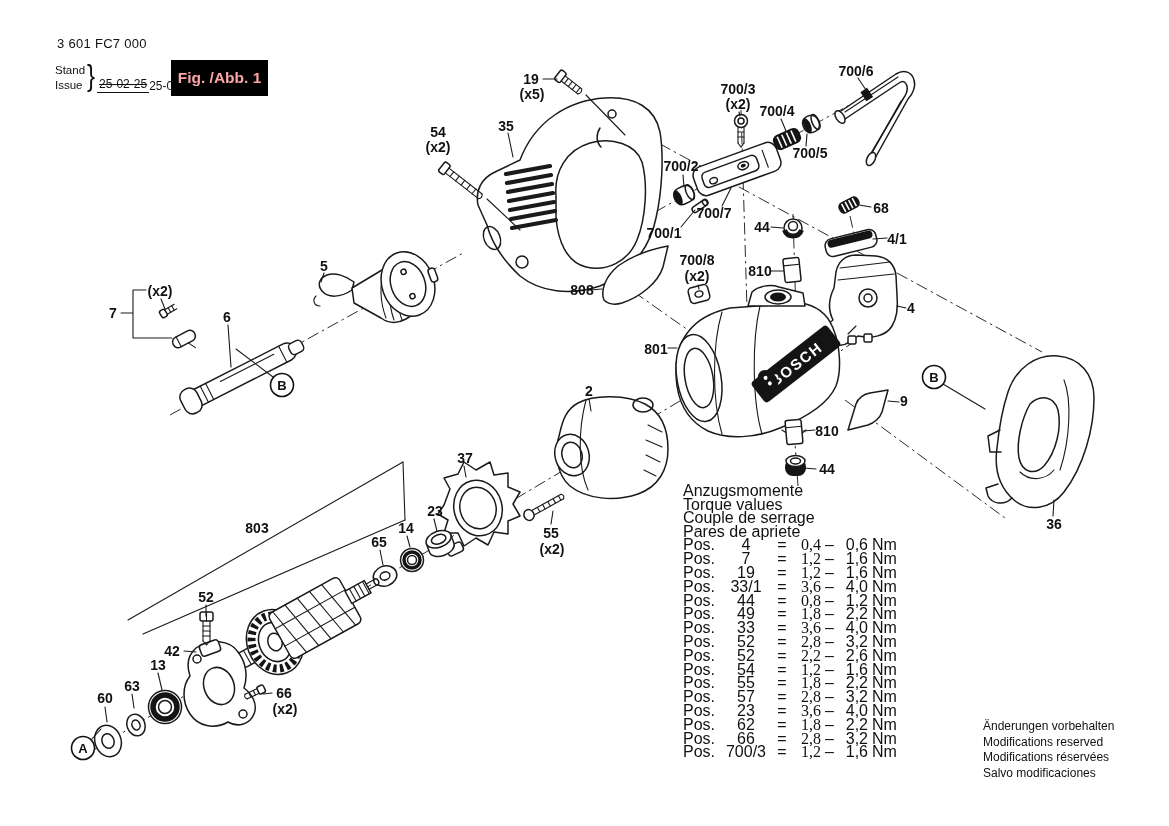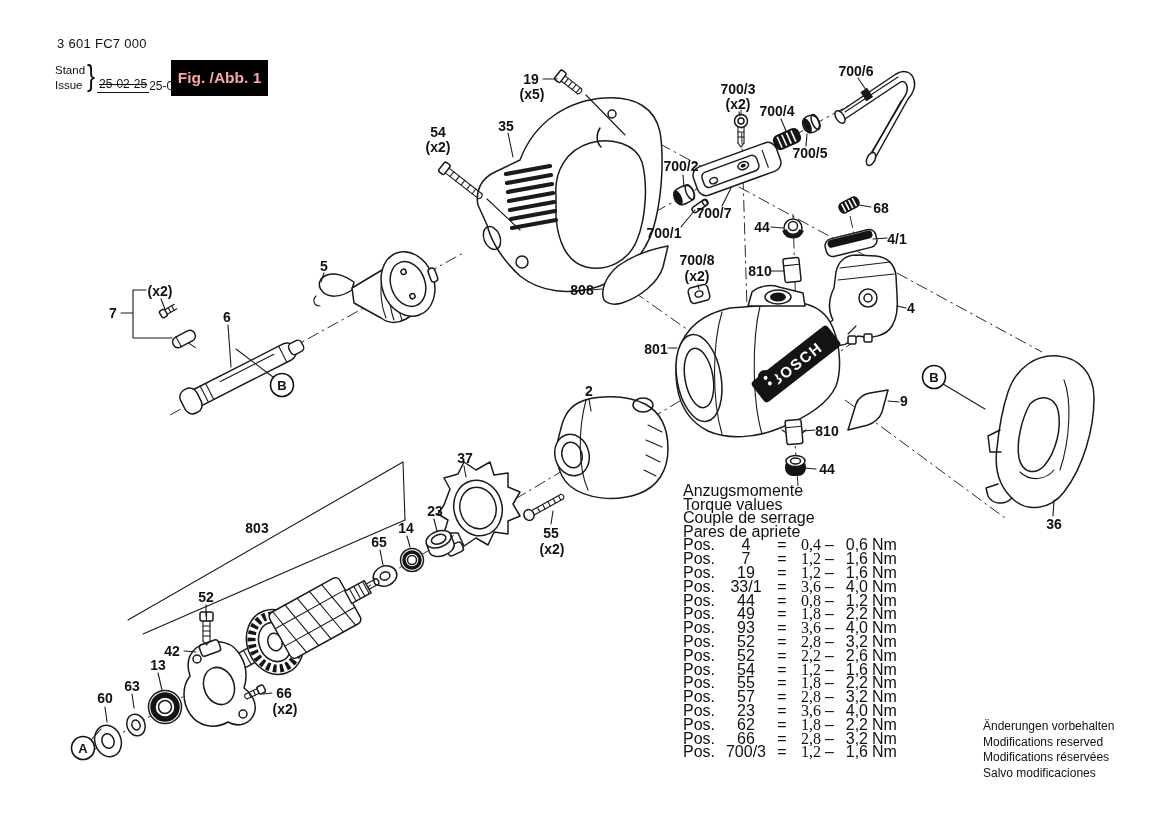--- a/index.html
+++ b/index.html
@@ -588,21 +588,21 @@
           <span class="c-pre">Pos.</span>
           <span class="c-num">49</span>
           <span class="c-eq">=</span>
           <span class="c-min">1,8</span>
           <span class="c-dash">–</span>
           <span class="c-max">2,2</span>
           <span class="c-unit">Nm</span>
         </div>
         <div class="trow">
           <span class="c-pre">Pos.</span>
-          <span class="c-num">93</span>
+          <span class="c-num">33</span>
           <span class="c-eq">=</span>
           <span class="c-min">3,6</span>
           <span class="c-dash">–</span>
           <span class="c-max">4,0</span>
           <span class="c-unit">Nm</span>
         </div>
         <div class="trow">
           <span class="c-pre">Pos.</span>
           <span class="c-num">52</span>
           <span class="c-eq">=</span>

